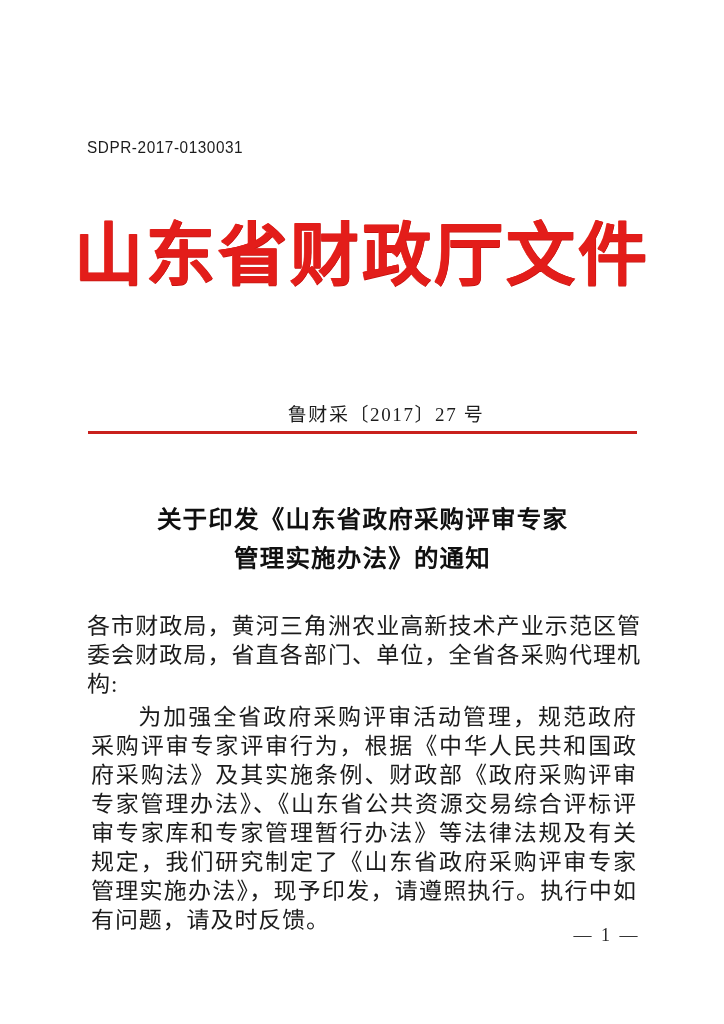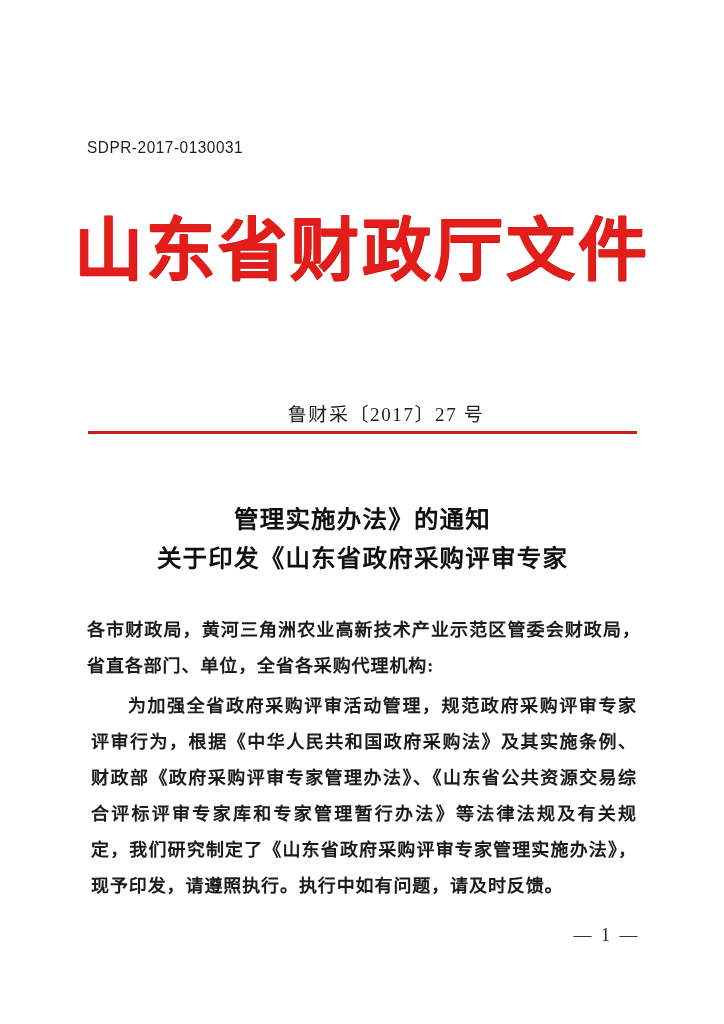--- a/index.html
+++ b/index.html
@@ -46,21 +46,21 @@
     position: absolute;
     left: 0;
     right: 0;
     top: 222px;
     text-align: center;
     line-height: 1;
   }
 
   .masthead-text {
     display: inline-block;
-    font-family: Liberation Mono, monospace;
+    font-family: Liberation Serif, serif;
     font-weight: 700;
     font-size: 69px;
     letter-spacing: 3px;
     color: #e31d1a;
     text-shadow:
       0.5px 0 0 #c6120f,
       -0.5px 0 0 #f04a3a,
       0 0.5px 0 #c6120f;
     white-space: nowrap;
   }
@@ -110,27 +110,26 @@
     white-space: nowrap;
   }
 
   
   .body-block {
     position: absolute;
     left: 87px;
     width: 554px;
     top: 612px;
     font-family: "Liberation Serif", "DejaVu Serif", serif;
-    font-size: 18px;
-    line-height: 36px;
+    font-size: 23px;
+    line-height: 29px;
     letter-spacing: 0.9px;
     color: #1b1b1b;
     text-align: justify;
     text-justify: inter-character;
-    font-weight: bold;
   }
 
   .addressee {
     margin: 0;
     text-indent: 0;
   }
 
   .para {
     margin: 4px;
     text-indent: 2.05em;
@@ -157,22 +156,22 @@
 
   <div class="masthead">
     <span class="masthead-text">山东省财政厅文件</span>
   </div>
 
   <div class="doc-number">鲁财采〔2017〕27 号</div>
 
   <div class="red-rule"></div>
 
   <div class="notice-title">
+    <span class="tline">关于印发《山东省政府采购评审专家</span>
     <span class="tline">管理实施办法》的通知</span>
-    <span class="tline">关于印发《山东省政府采购评审专家</span>
   </div>
 
   <div class="body-block">
     <p class="addressee">各市财政局，黄河三角洲农业高新技术产业示范区管委会财政局，省直各部门、单位，全省各采购代理机构:</p>
     <p class="para">为加强全省政府采购评审活动管理，规范政府采购评审专家评审行为，根据《中华人民共和国政府采购法》及其实施条例、财政部《政府采购评审专家管理办法》、《山东省公共资源交易综合评标评审专家库和专家管理暂行办法》等法律法规及有关规定，我们研究制定了《山东省政府采购评审专家管理实施办法》，现予印发，请遵照执行。执行中如有问题，请及时反馈。</p>
   </div>
 
   <div class="page-number">— 1 —</div>
 
 </div>

